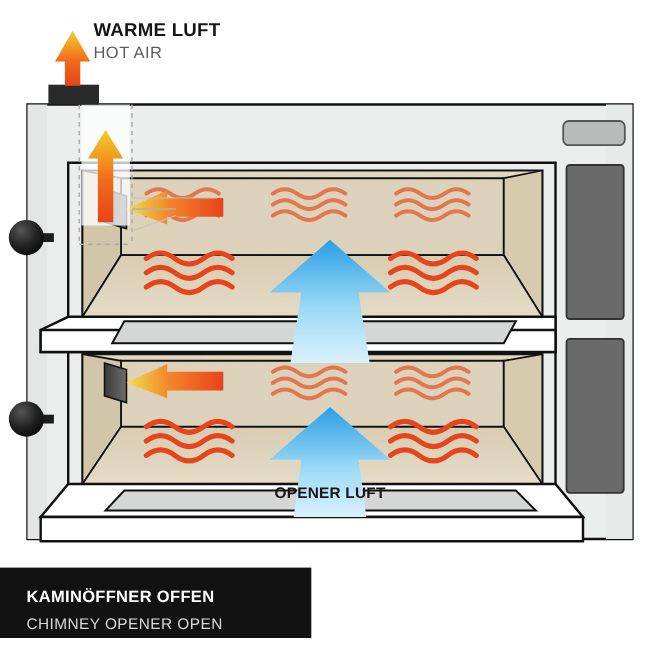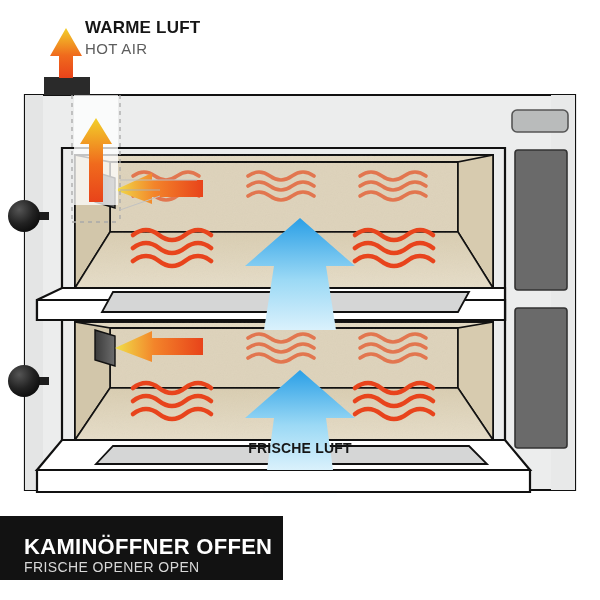--- a/index.html
+++ b/index.html
@@ -14,21 +14,21 @@
   #diagram{position:absolute;left:0;top:0;}
 
   .cap-block{
     position:absolute;
     left:0;top:516px;
     width:283px;height:64px;
     background:#121212;
   }
   .cap-de{
     position:absolute;left:24px;top:534px;
-    font-size:22px;font-weight:bold;letter-spacing:0.3px;
+    font-size:15px;font-weight:bold;letter-spacing:0.3px;
     color:#ffffff;white-space:nowrap;text-align:right;
   }
   .cap-en{
     position:absolute;left:24px;top:559px;
     font-size:14px;font-weight:normal;letter-spacing:0.4px;
     color:#d8d8d8;white-space:nowrap;
   }
 
   .hot-de{
     position:absolute;left:85px;top:18px;
@@ -251,19 +251,19 @@
     </g>
     <g>
       <rect x="29" y="377" width="20" height="8" fill="#1d1d1d"></rect>
       <circle cx="24" cy="381" r="16" fill="url(#gKnob)"></circle>
     </g>
   </svg>
 
   <div class="hot-de">WARME LUFT</div>
   <div class="hot-en">HOT AIR</div>
 
-  <div class="fresh-de">FRISCHE LUFT</div>
+  <div class="fresh-de">OPENER LUFT</div>
 
   <div class="cap-block"></div>
   <div class="cap-de">KAMINÖFFNER OFFEN</div>
-  <div class="cap-en">FRISCHE OPENER OPEN</div>
+  <div class="cap-en">CHIMNEY OPENER OPEN</div>
 
 </div>
 
 </body></html>

